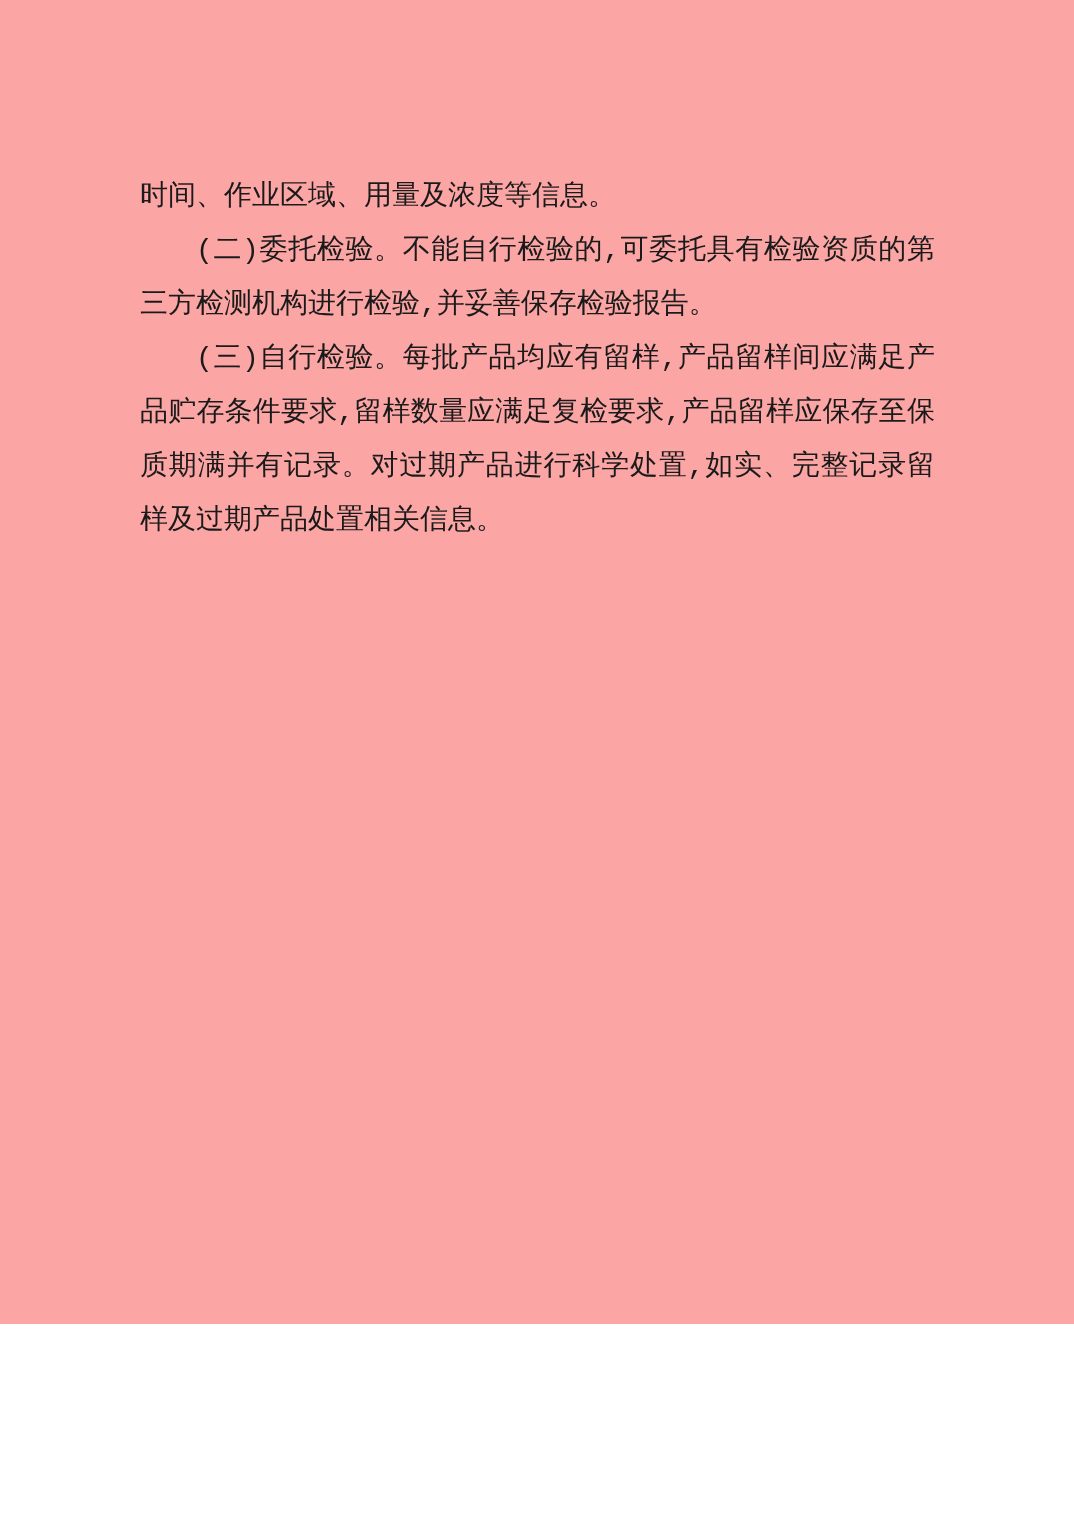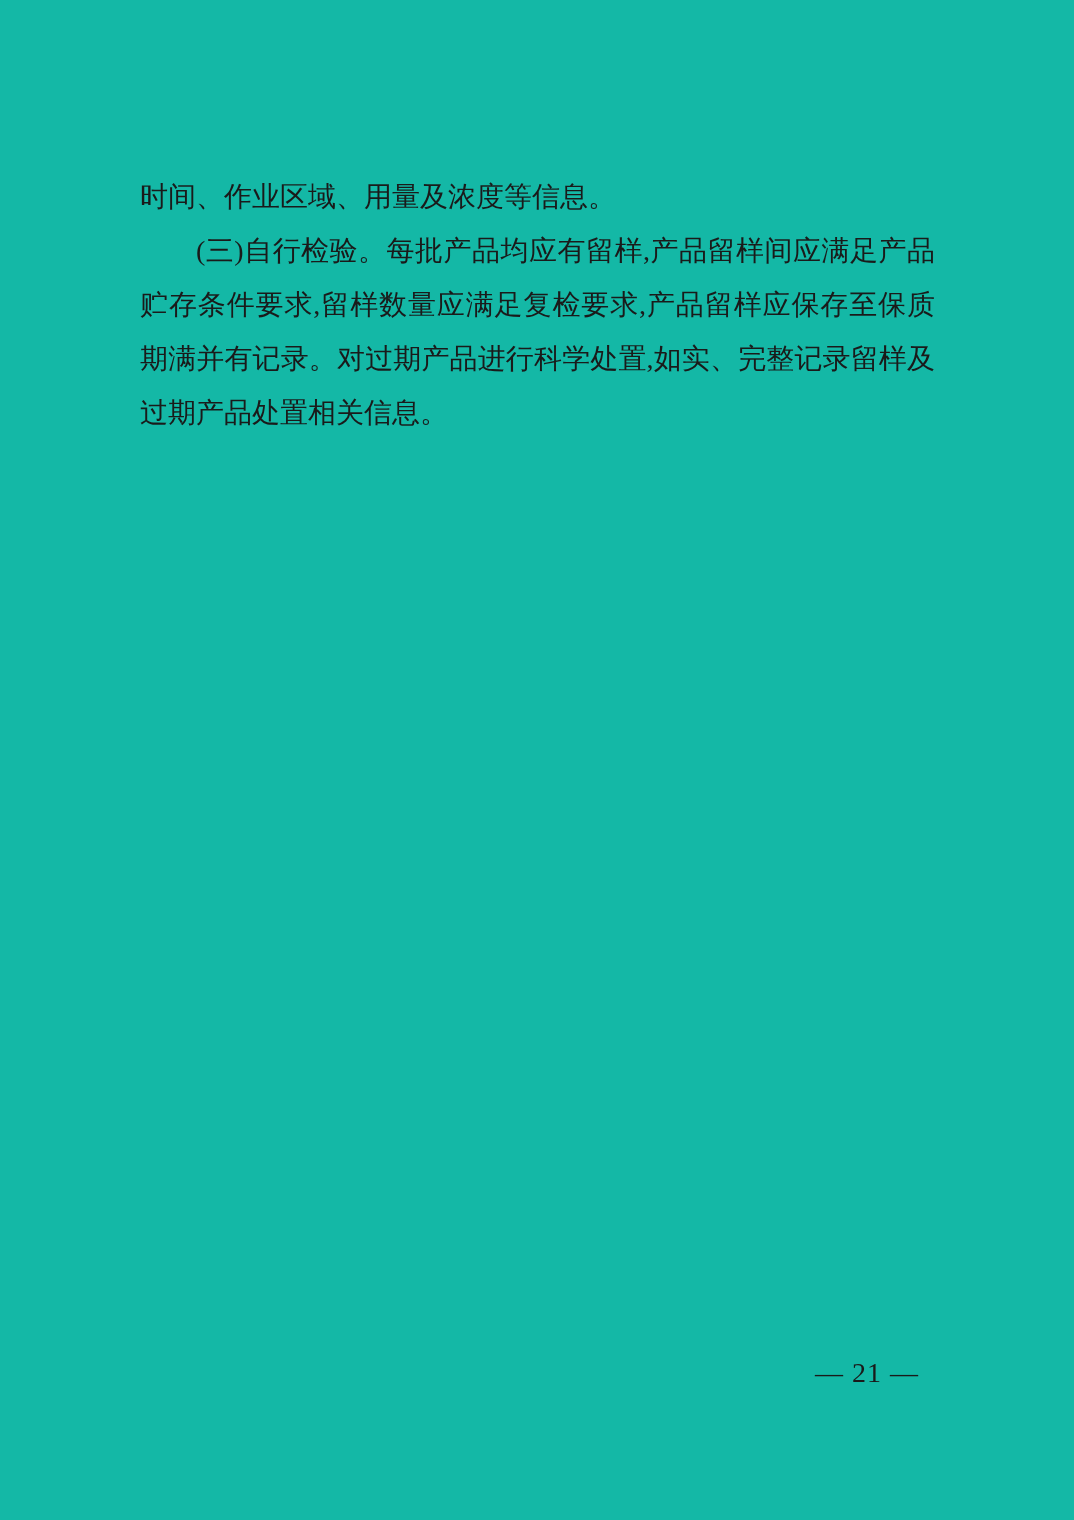--- a/index.html
+++ b/index.html
@@ -3,24 +3,24 @@
 <meta charset="utf-8">
 <style>
   html, body {
     margin: 0;
     padding: 0;
     background: #ffffff;
   }
   .page {
     position: relative;
     width: 1074px;
-    height: 1520px;
-    background: #14b8a6;
+    height: 1324px;
+    background: #fca5a5;
     overflow: hidden;
-    font-family: Liberation Serif, serif;
+    font-family: Liberation Mono, monospace;
     color: #1a1a1a;
   }
   .doc-body {
     position: absolute;
     left: 140px;
     top: 170px;
     width: 795px;
   }
   .para {
     margin: 0;
@@ -48,16 +48,17 @@
     color: #1a1a1a;
     white-space: nowrap;
   }
 </style>
 </head>
 <body>
 
 <div class="page">
   <div class="doc-body">
       <p class="para"><span class="seg">时间、作业区域、用量及浓度等信息。</span></p>
+      <p class="para indent"><span class="seg">(二)委托检验。不能自行检验的,可委托具有检验资质的第三方检测机构进行检验,并妥善保存检验报告。</span></p>
       <p class="para indent"><span class="seg">(三)自行检验。每批产品均应有留样,产品留样间应满足产品贮存条件要求,留样数量应满足复检要求,产品留样应保存至保质期满并有记录。对过期产品进行科学处置,如实、完整记录留样及过期产品处置相关信息。</span></p>
     </div>
   <div class="page-num">— 21 —</div>
 </div>
 
 </body></html>

